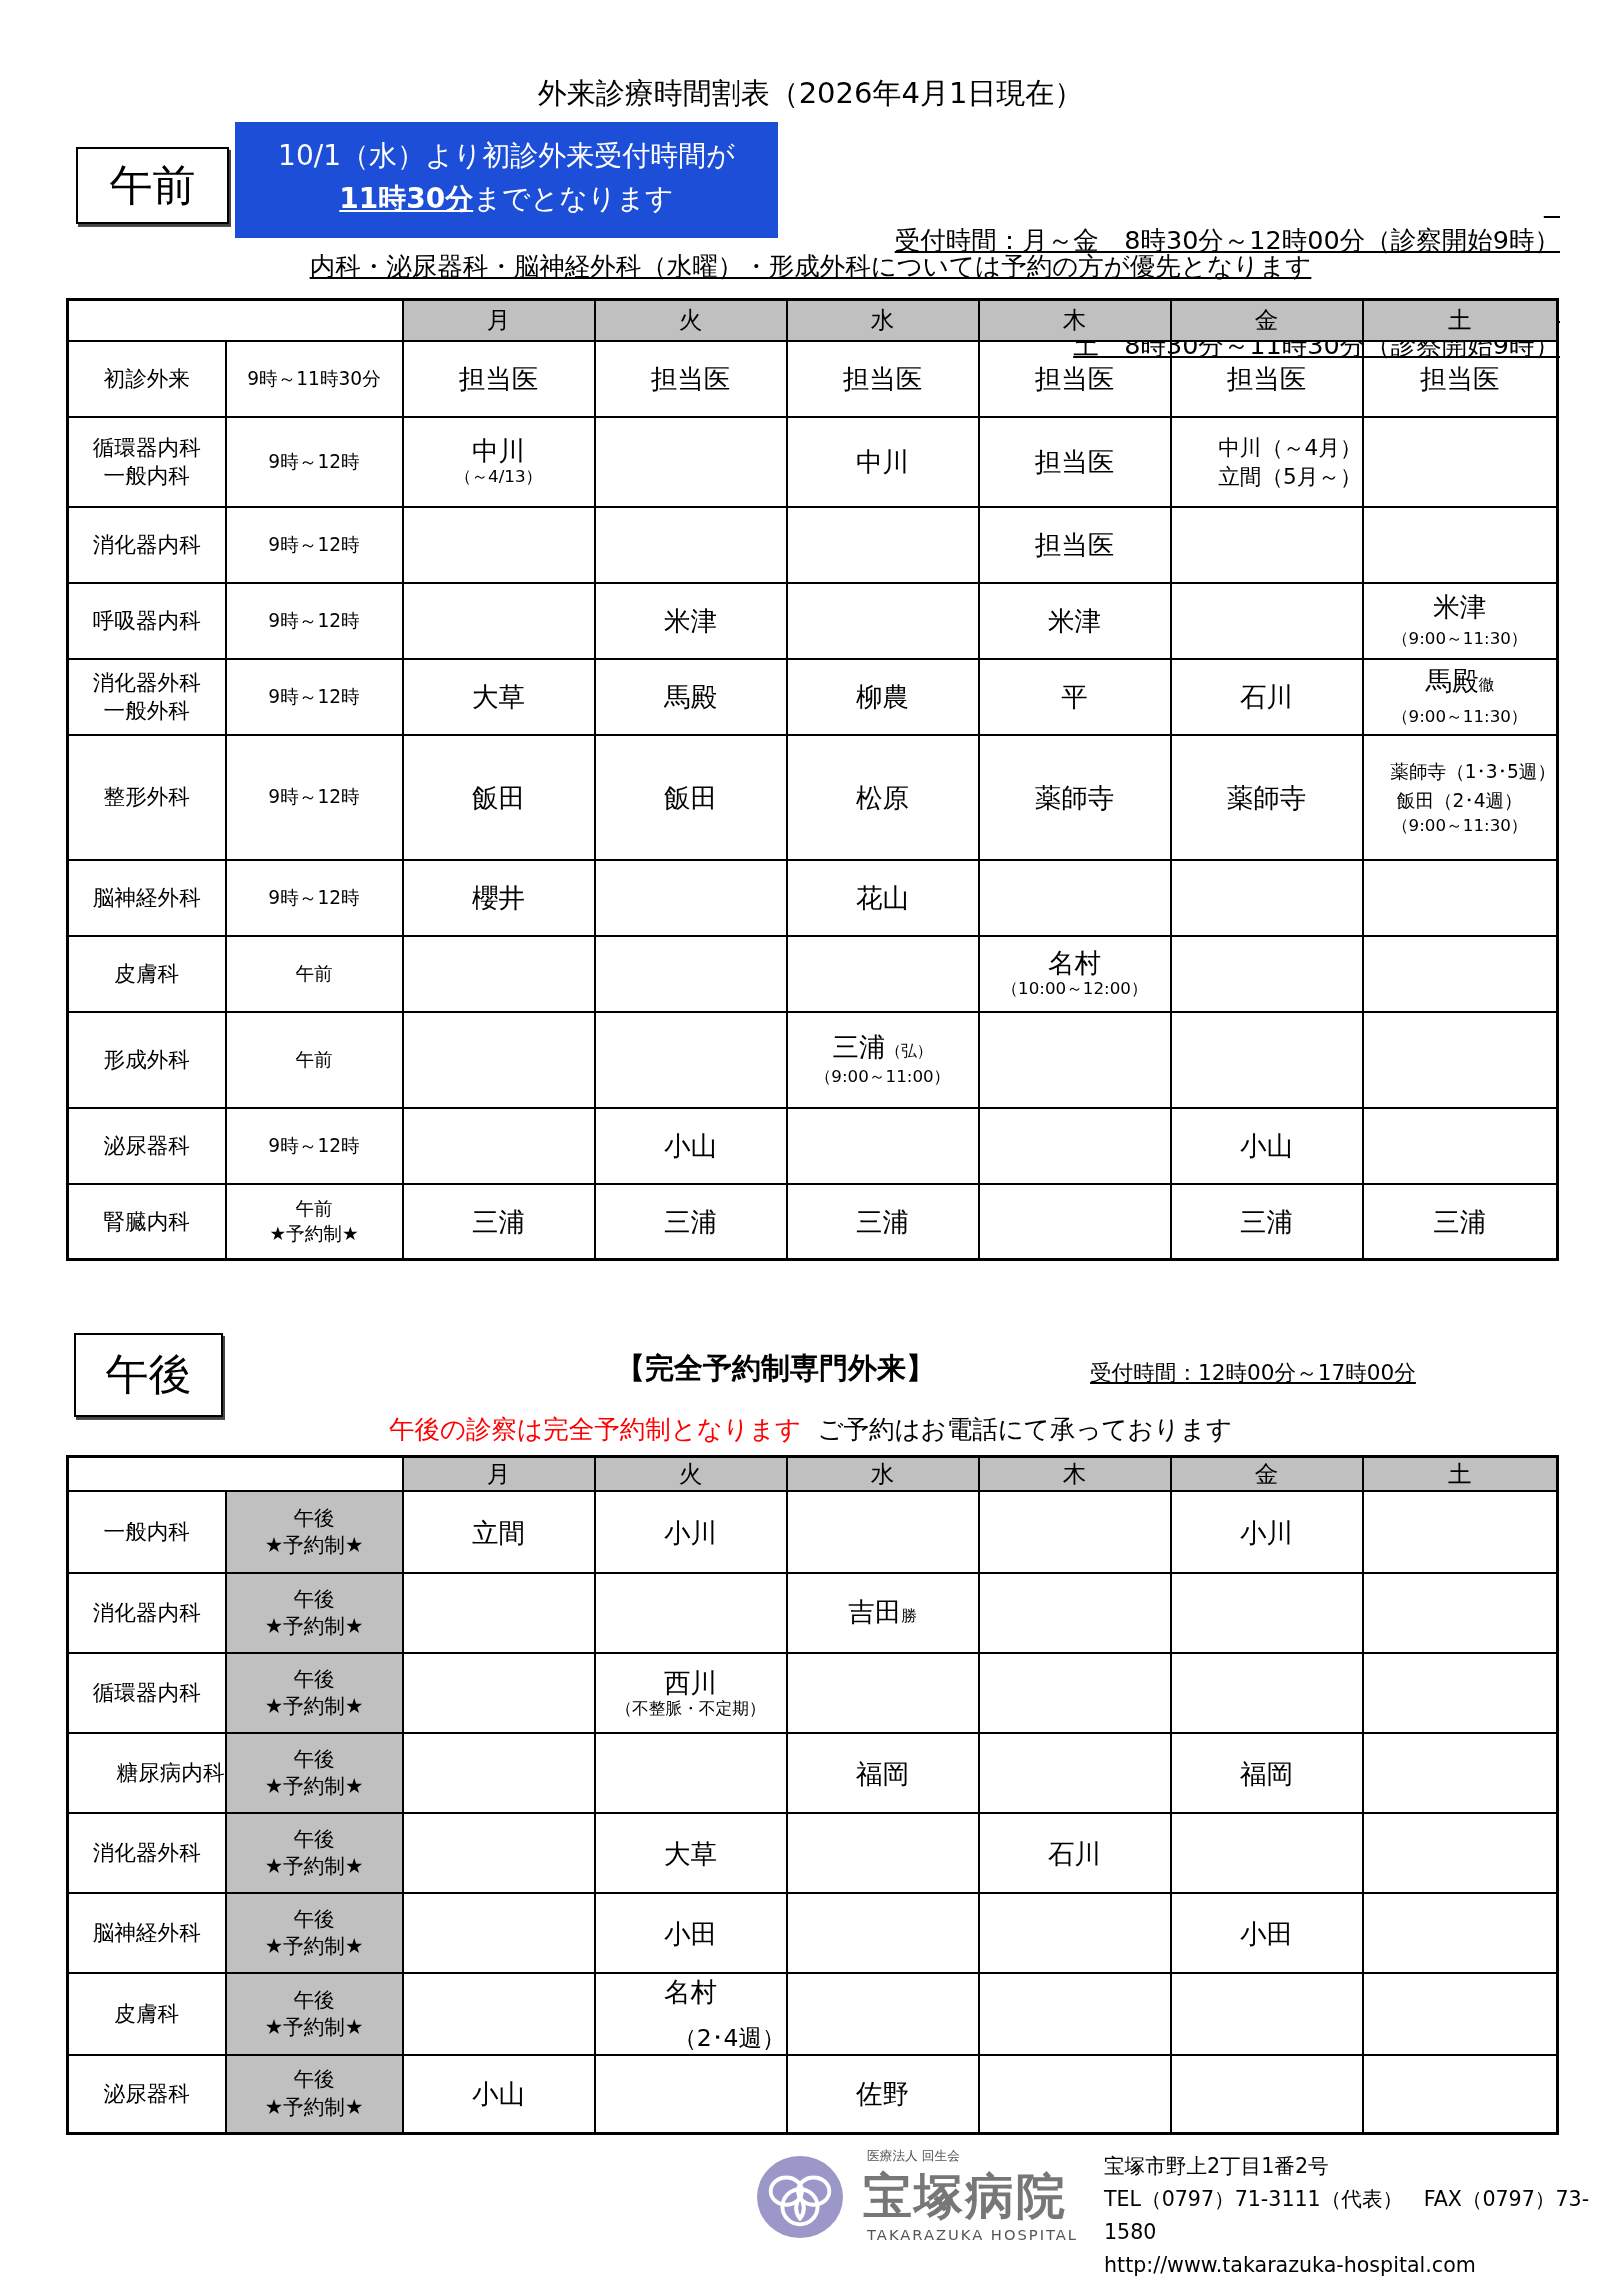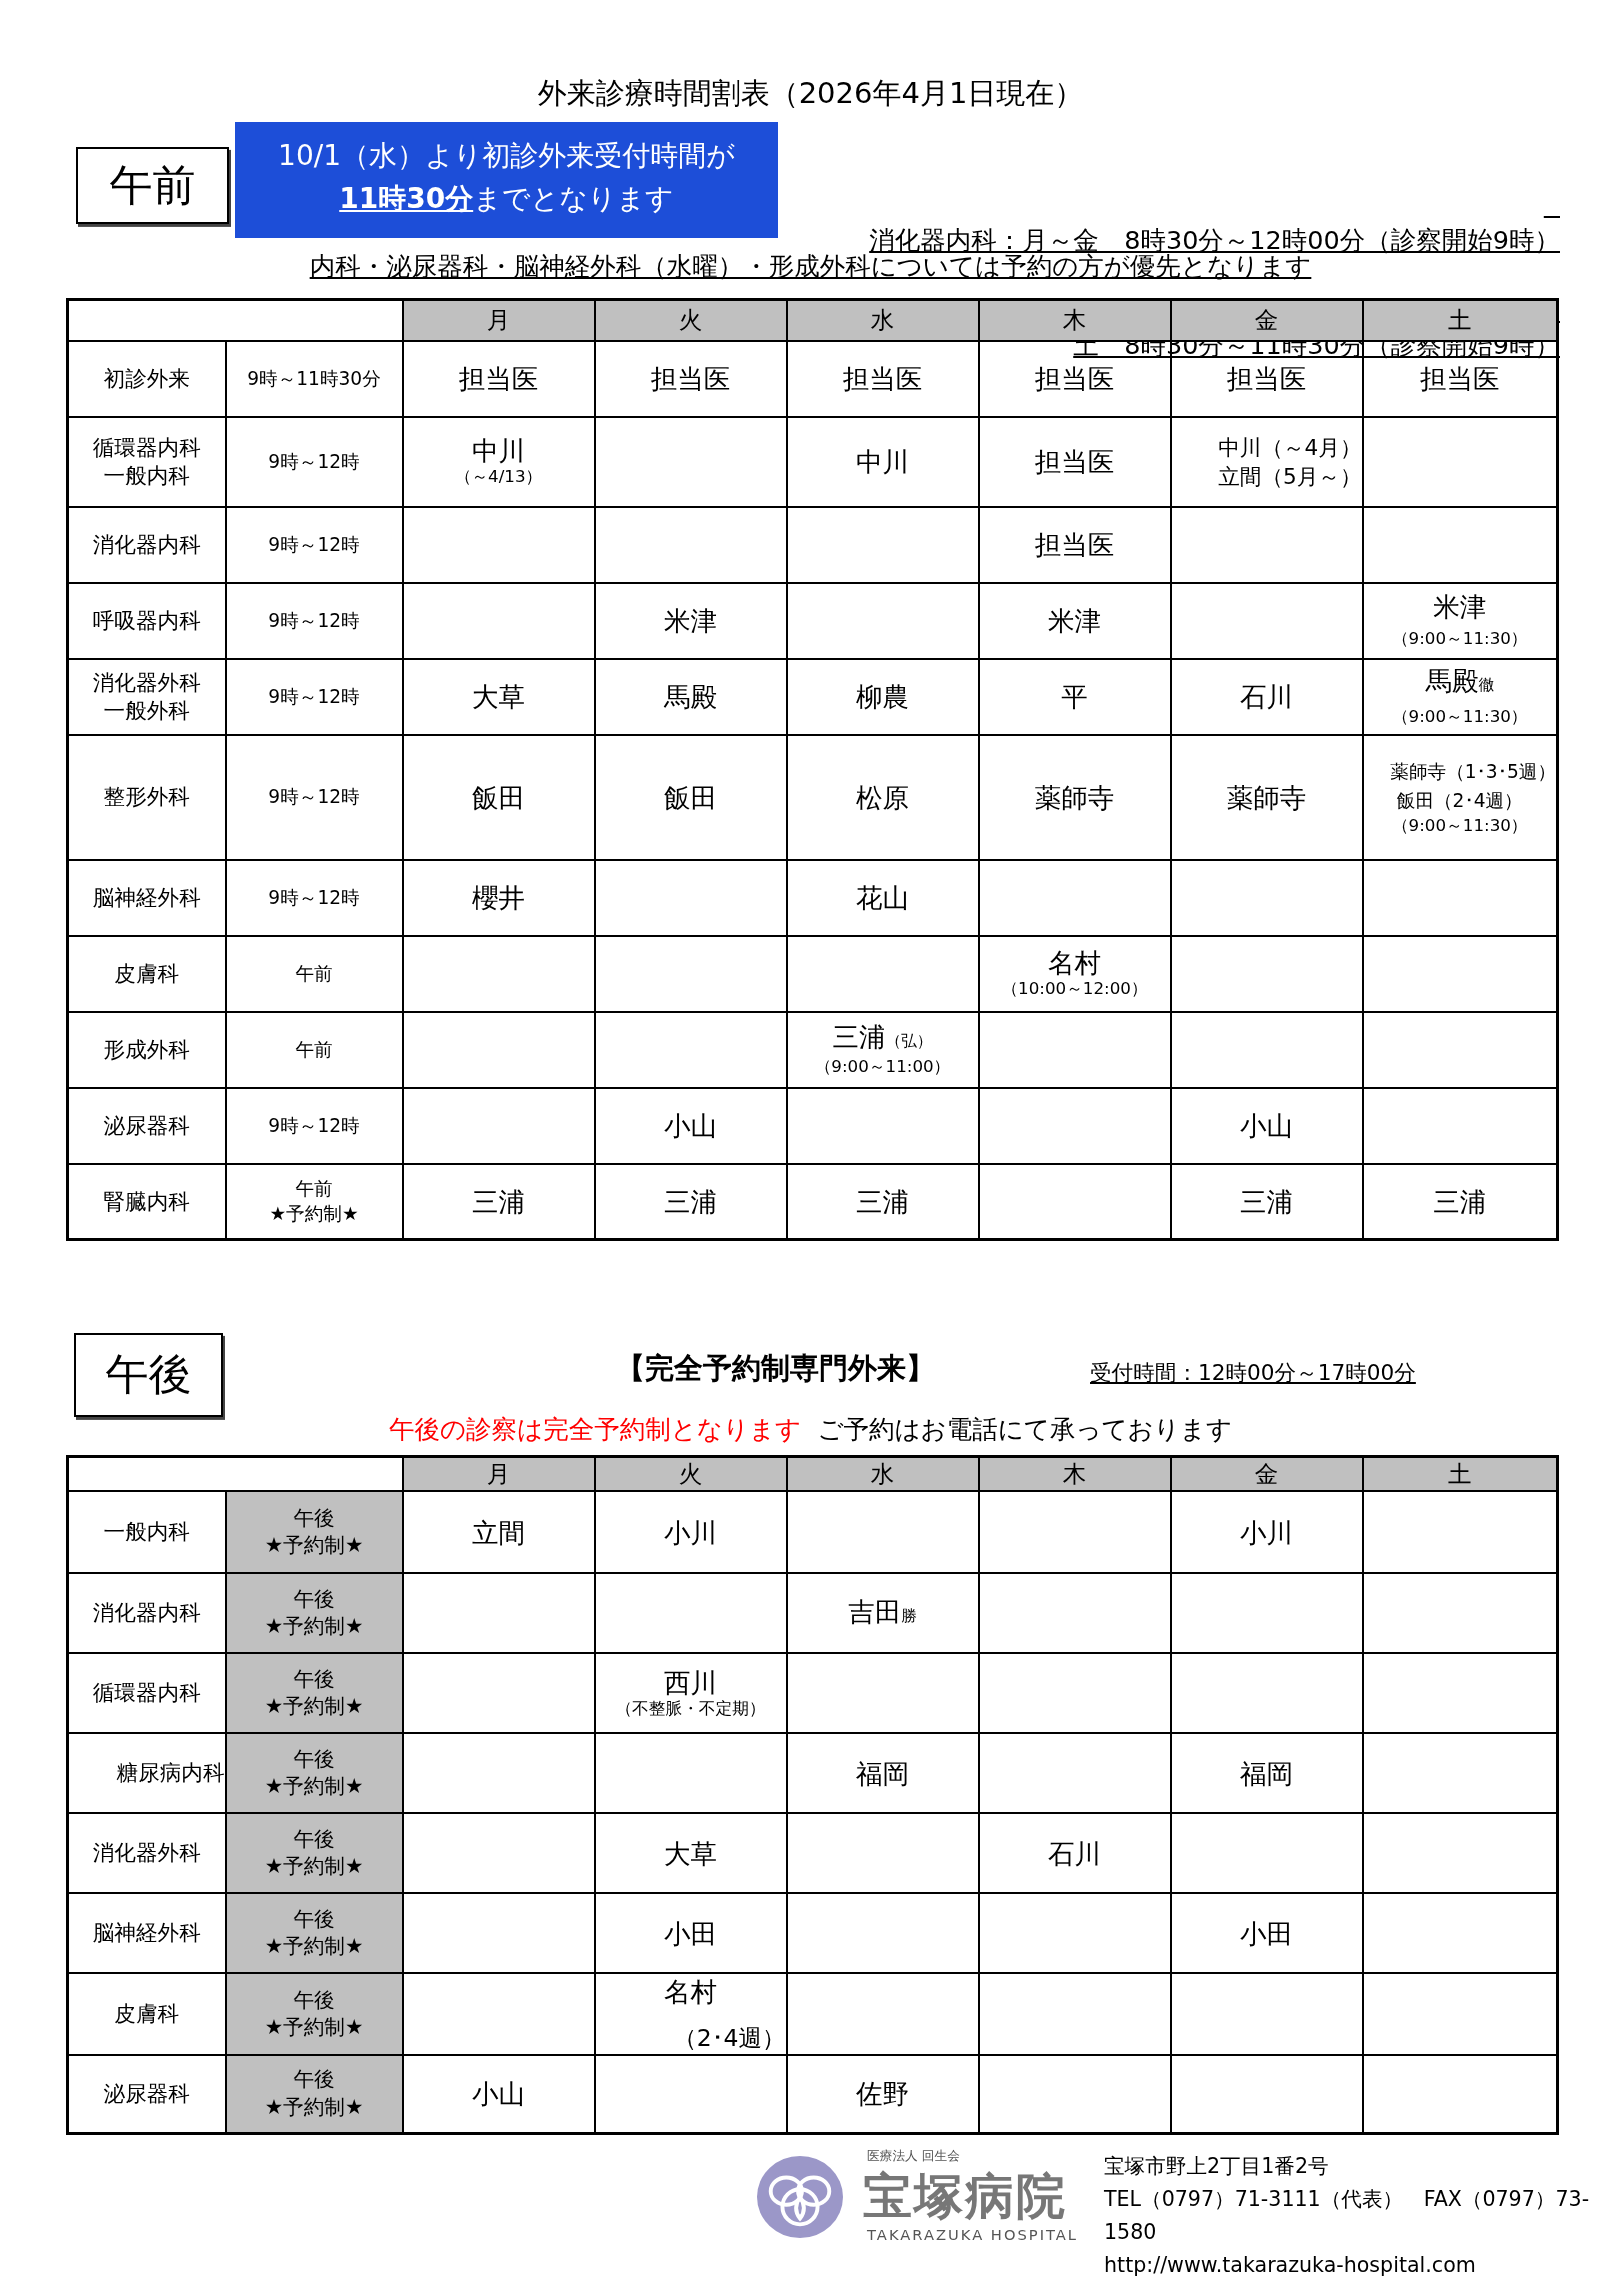--- a/index.html
+++ b/index.html
@@ -38,21 +38,21 @@
 <div class="abs title">外来診療時間割表（2026年4月1日現在）</div>
 
 <div class="abs ampm-box" style="left:76px; top:147px; width:149px; height:73px;">
   <span>午前</span>
 </div>
 <div class="abs red-box" style="left:235px; top:122px; width:543px; height:116px;">
   <div>10/1（水）より初診外来受付時間が</div>
   <div><span class="u">11時30分</span><span>までとなります</span></div>
 </div>
 <div class="abs reception" style="right:61px; top:153px;">
-  <div>消化器内科：月～金　8時30分～12時00分（診察開始9時）</div>
+  <div>受付時間：月～金　8時30分～12時00分（診察開始9時）</div>
   <div>土　8時30分～11時30分（診察開始9時）</div>
 </div>
 <div class="abs priority">内科・泌尿器科・脳神経外科（水曜）・形成外科については予約の方が優先となります</div>
 
 <table class="sched" id="am-table" style="left:66px; top:298px; width:1491px;">
   <colgroup>
     <col style="width:158px">
       <col style="width:177px">
     <col style="width:192px">
       <col style="width:192px">
@@ -213,21 +213,21 @@
         <td></td>
         <td></td>
         <td></td>
         <td>
           <span class="doc"><span>名村</span></span>
           <span class="note">（10:00～12:00）</span>
         </td>
         <td></td>
         <td></td>
       </tr>
-      <tr style="height: 76px;">
+      <tr style="height: 96px;">
         <td class="dept" style="white-space: pre-line;">形成外科</td>
         <td class="hours" style="white-space: pre-line;">午前</td>
         <td></td>
         <td></td>
         <td>
           <span class="doc"><span>三浦</span><span class="suffix">（弘）</span></span>
           <span class="note">（9:00～11:00）</span>
         </td>
         <td></td>
         <td></td>

